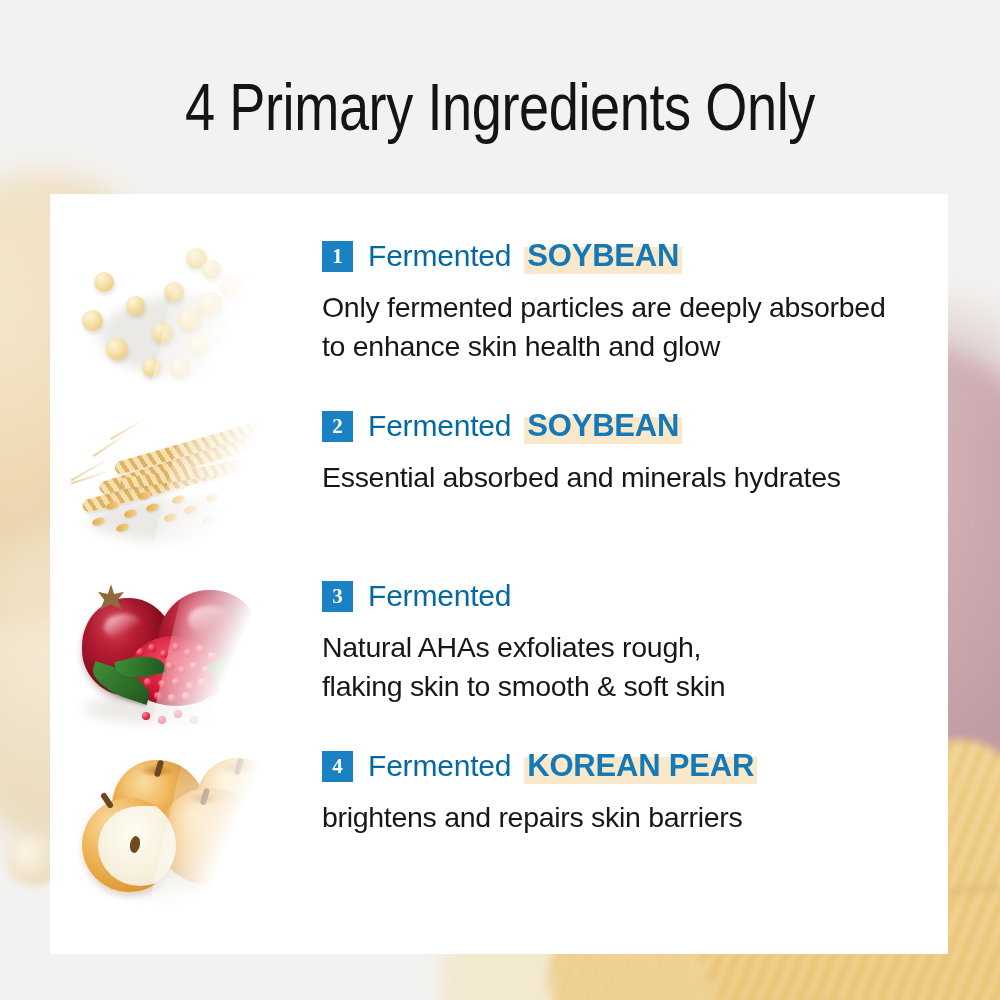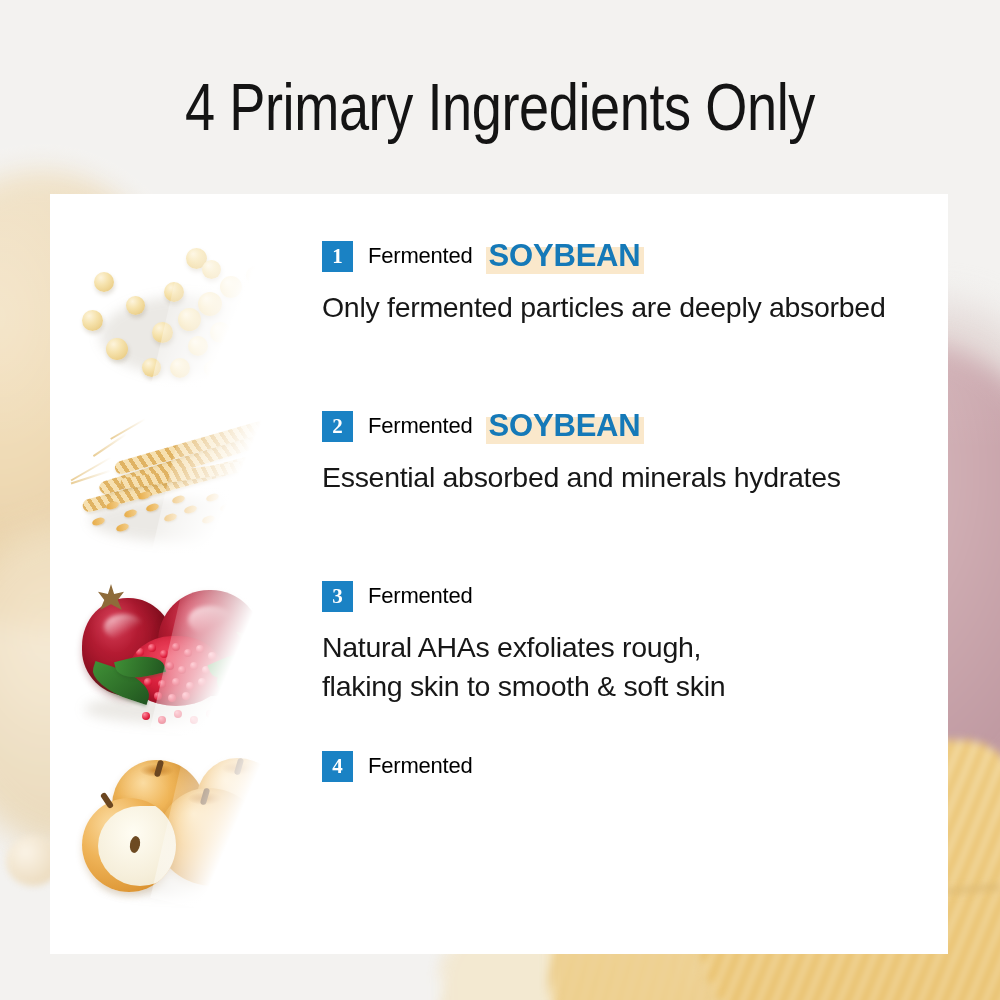--- a/index.html
+++ b/index.html
@@ -101,21 +101,21 @@
   }
 
   .txt{position:absolute;left:272px;top:0;width:620px;}
   .head{display:flex;align-items:center;height:40px;}
   .badge{
     width:31px;height:31px;background:#1a82c4;color:#fff;
     font-family:"Liberation Serif","DejaVu Serif",serif;font-weight:700;font-size:21px;
     display:flex;align-items:center;justify-content:center;flex:0 0 auto;
   }
   .fermented{
-    margin-left:15px;color:#000000;font-size:22px;font-weight:400;letter-spacing:-.2px;white-space:nowrap;
+    margin-left:15px;color:#0369a1;font-size:30px;font-weight:400;letter-spacing:-.2px;white-space:nowrap;
   }
   .ingredient{
     margin-left:13px;color:#1579b8;font-size:31px;font-weight:700;letter-spacing:-.2px;white-space:nowrap;
     background:linear-gradient(180deg,rgba(250,232,203,0) 0%,rgba(250,232,203,0) 26%,#fae8cb 26%,#fae8cb 100%);
     padding:0 3px;
   }
   .desc{
     margin-top:12px;color:#171717;font-size:28.5px;line-height:1.38;letter-spacing:-.3px;
   }
   .desc div{white-space:nowrap;}
@@ -212,20 +212,21 @@
         </div>
       </div>
       <div class="txt">
         <div class="head">
           <span class="badge">1</span>
           <span class="fermented">Fermented</span>
           <span class="ingredient">SOYBEAN</span>
         </div>
         <div class="desc">
           <div>Only fermented particles are deeply absorbed</div>
+          <div>to enhance skin health and glow</div>
         </div>
       </div>
     </div>
 
     <div class="row row-2">
       <div class="photo">
         <div class="photo-inner">
           <div class="shadow-soft" style="left:30px;top:92px;width:180px;height:44px;"></div>
           <div class="stalk" style="left:20px;top:72px;width:175px;transform:rotate(-15deg);"></div>
           <div class="stalk" style="left:36px;top:52px;width:170px;transform:rotate(-17deg);"></div>
@@ -336,20 +337,22 @@
             <div class="pear-flesh" style="left:16px;top:8px;width:84px;height:80px;"></div>
             <div class="pear-core" style="left:48px;top:38px;"></div>
           </div>
           <div class="pear-stem" style="left:44px;top:46px;transform:rotate(-34deg);"></div>
         </div>
       </div>
       <div class="txt">
         <div class="head">
           <span class="badge">4</span>
           <span class="fermented">Fermented</span>
+          <span class="ingredient">KOREAN PEAR</span>
         </div>
         <div class="desc">
+          <div>brightens and repairs skin barriers</div>
         </div>
       </div>
     </div>
 
   </div>
 </div>
 
 </body></html>

